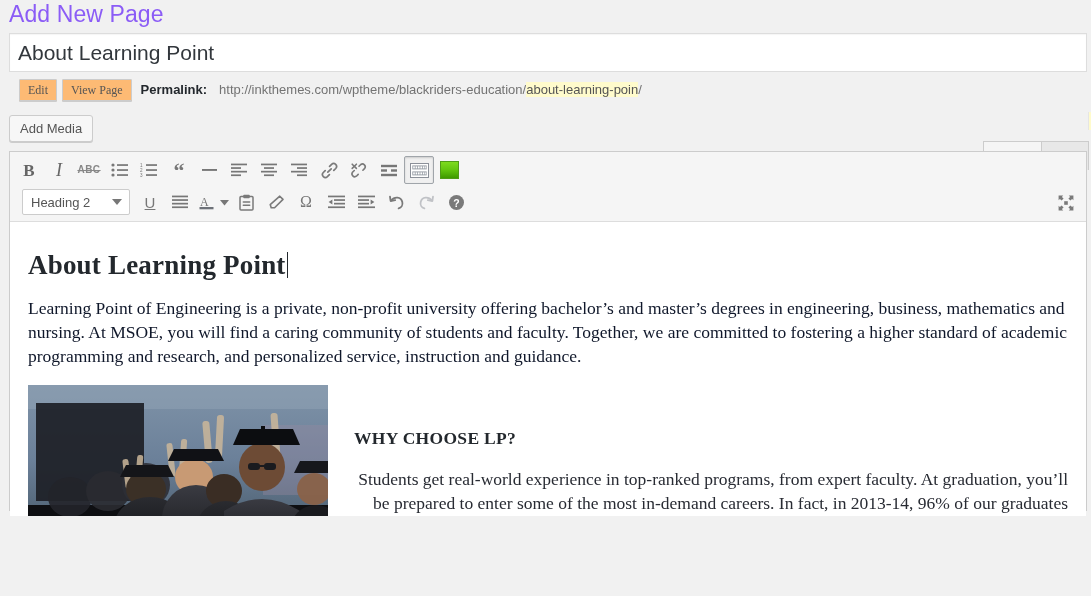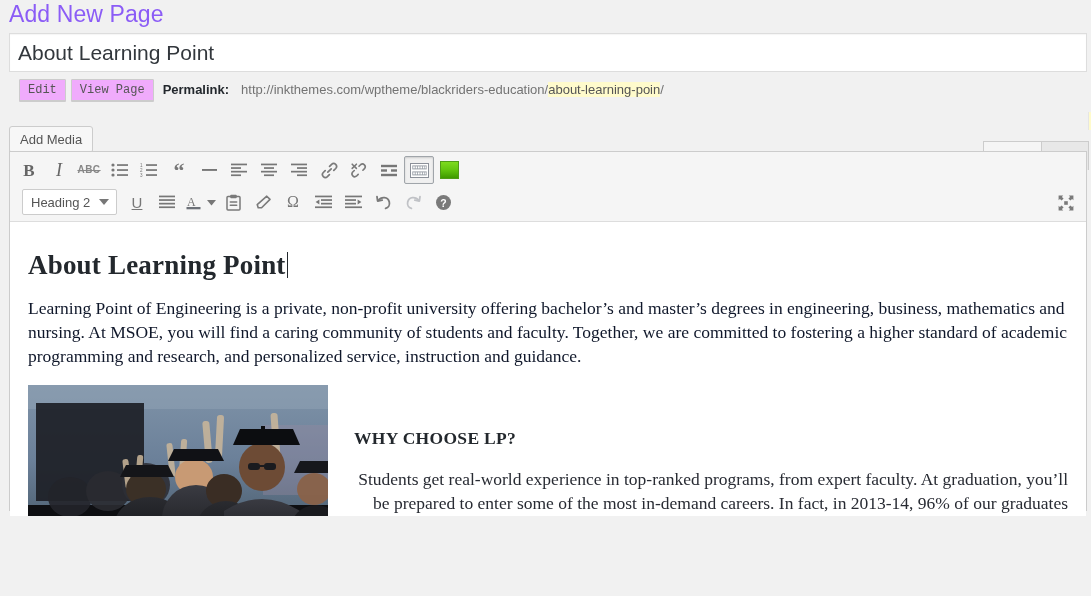--- a/index.html
+++ b/index.html
@@ -49,44 +49,44 @@
     padding: 7px 0 0 19px;
     height: 28px;
     font-size: 13px;
     color: #32373c;
   }
   .pl-btn {
     font-size: 12px;
     line-height: 20px;
     height: 22px;
     padding: 0 8px;
-    background: #f0abfc;
+    background: #fdba74;
     border: 1px solid #ccc;
     border-radius: 1px;
     color: #555;
     cursor: pointer;
-    font-family: Liberation Mono, monospace;
+    font-family: Liberation Serif, serif;
     box-shadow: 0 1px 0 #ccc;
     margin-right: 5px;
   }
   .pl-btn:last-of-type { margin-right: 9px; }
   .pl-label { font-weight: bold; color: #23282d; font-size: 13px; margin-right: 12px; }
   .pl-url { color: #737373; font-size: 13px; }
   .pl-slug { background: #fffbcc; color: #555; }
 
   
   .media-row {
     position: relative;
     height: 42px;
     margin-top: 9px;
     padding-left: 9px;
   }
   .add-media {
     position: relative;
-    top: 17px;
+    top: 6px;
     display: inline-block;
     font-size: 13px;
     line-height: 24px;
     height: 27px;
     padding: 0 10px;
     background: #f7f7f7;
     border: 1px solid #ccc;
     border-radius: 3px;
     color: #555;
     cursor: pointer;
@@ -165,21 +165,21 @@
     right: 6px;
     top: 38px;
     width: 28px; height: 26px;
     display: flex; align-items: center; justify-content: center;
     cursor: pointer;
     color: #777;
   }
   
   .fmt-select {
     position: relative;
-    width: 95px;
+    width: 108px;
     height: 26px;
     background: #fff;
     border: 1px solid #ccc;
     border-radius: 2px;
     display: flex;
     align-items: center;
     padding: 0 8px;
     font-size: 13px;
     color: #555;
     cursor: pointer;

